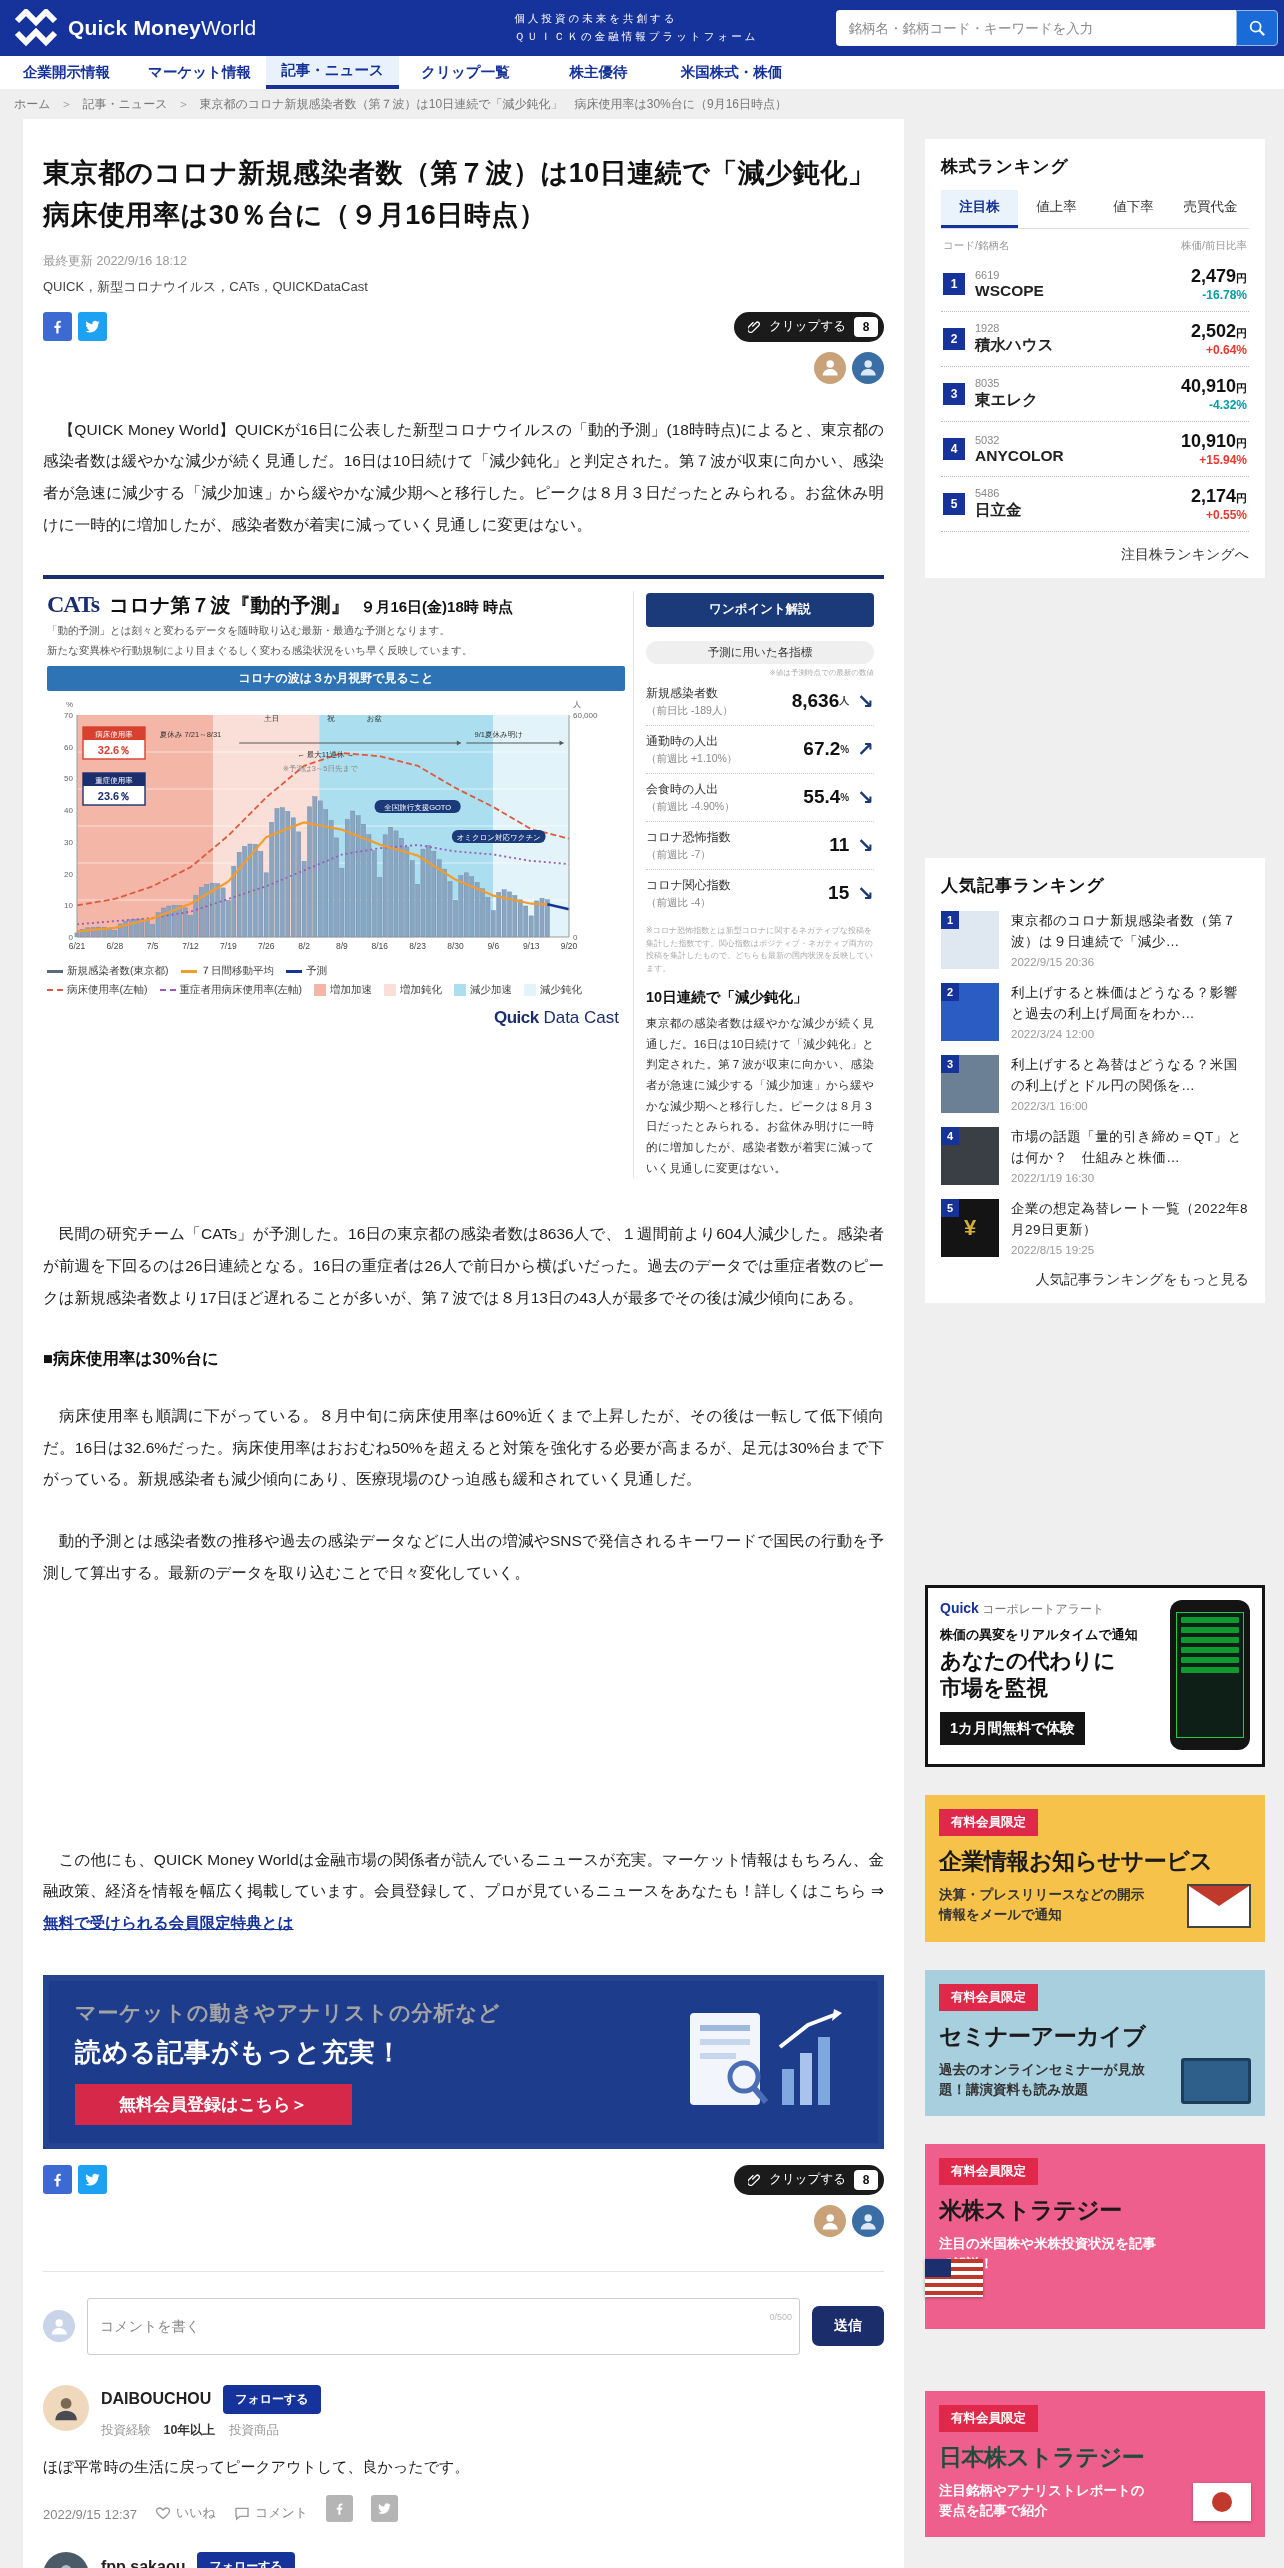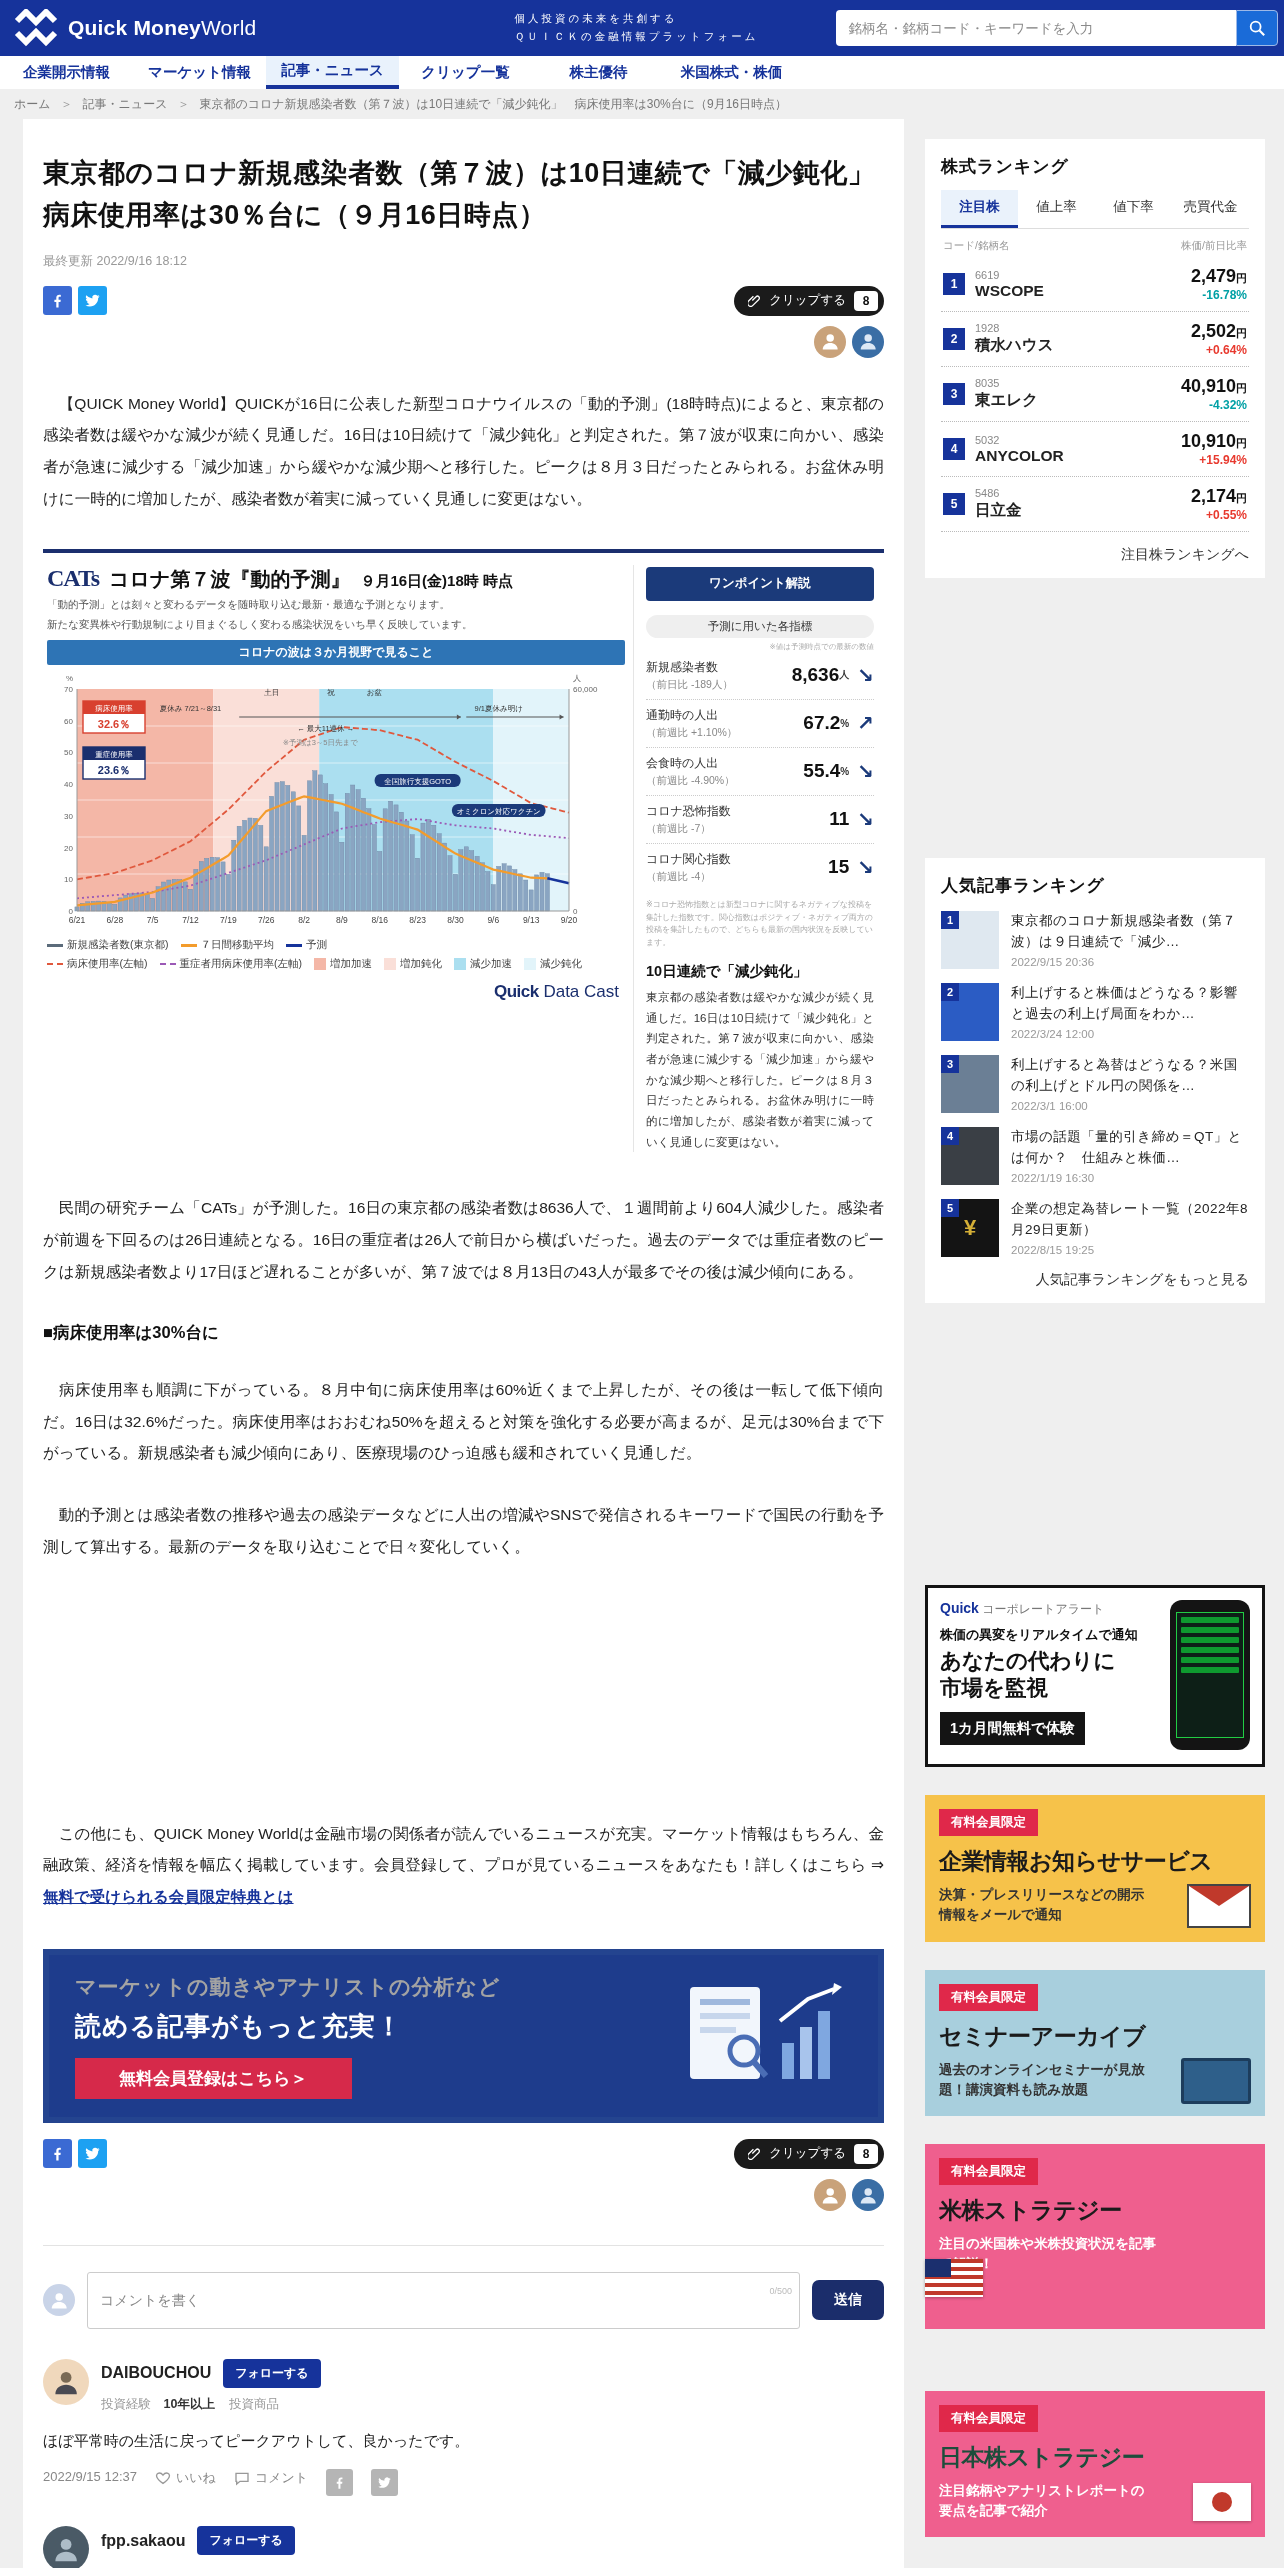--- a/index.html
+++ b/index.html
@@ -105,21 +105,21 @@
   .sendbtn { background:#1b2d6b; color:#fff; font-size:14px; font-weight:700; border:none; border-radius:7px; height:40px; padding:0 22px; cursor:pointer; }
   .comment { margin-top:30px; }
   .c-head { display:flex; gap:12px; }
   .av46 { width:46px; height:46px; }
   .c-name-row { display:flex; align-items:center; gap:12px; }
   .c-name { font-size:16px; font-weight:800; color:#222; }
   .followbtn { background:#16339b; color:#fff; font-size:12px; font-weight:700; border:none; border-radius:4px; padding:6px 12px; cursor:pointer; }
   .c-attrs { margin-top:8px; font-size:12.5px; color:#999; display:flex; gap:14px; }
   .c-attrs b { color:#333; font-weight:700; }
   .c-body { margin-top:14px; font-size:15px; color:#222; line-height:1.9; }
-  .c-foot { margin-top:14px; display:flex; align-items:flex-start; gap:18px; font-size:13px; color:#888; }
+  .c-foot { margin-top:14px; display:flex; align-items:flex-end; gap:18px; font-size:13px; color:#888; }
   .c-act { display:flex; align-items:center; gap:5px; cursor:pointer; color:#888; }
   .c-sns { width:27px; height:27px; border-radius:3px; background:#b5b5b5; display:flex; align-items:center; justify-content:center; cursor:pointer; }
   .c-sns svg { width:15px; height:15px; }
 
   
   .side-card { background:#fff; padding:16px 16px 14px; }
   .side-h { font-size:17px; font-weight:800; color:#111; letter-spacing:1px; }
   .tabs { display:flex; border-bottom:1px solid #ddd; margin-top:12px; }
   .tab { flex:1; text-align:center; font-size:13.5px; padding:8px 0 9px; color:#333; cursor:pointer; white-space:nowrap; }
   .tab.active { background:#eaf2fb; color:#16339b; font-weight:800; border-bottom:3px solid #16339b; }
@@ -212,20 +212,21 @@
   <span class="crumb">記事・ニュース</span>
   <span class="crumb-sep">＞</span>
   <span>東京都のコロナ新規感染者数（第７波）は10日連続で「減少鈍化」　病床使用率は30%台に（9月16日時点）</span>
 </div>
 
 <div class="layout">
 
   <div class="maincol">
     <h1 class="a-title">東京都のコロナ新規感染者数（第７波）は10日連続で「減少鈍化」　病床使用率は30％台に（９月16日時点）</h1>
     <div class="a-updated"><span>最終更新</span> <span>2022/9/16 18:12</span></div>
+    <div class="a-tags">QUICK，新型コロナウイルス，CATs，QUICKDataCast</div>
 
     <div class="share-row">
       <div class="sns">
         <div class="sns-sq sns-fb">
             <svg viewBox="0 0 24 24">
               <path fill="#fff" d="M13.5 22v-8h2.7l.4-3.2h-3.1V8.4c0-.9.3-1.6 1.7-1.6h1.5V4.1C16.4 4 15.5 4 14.6 4c-2.6 0-4.3 1.6-4.3 4.1v2.7H7.6V14h2.7v8h3.2z"></path>
             </svg>
           </div>
         <div class="sns-sq sns-tw">
             <svg viewBox="0 0 24 24">

